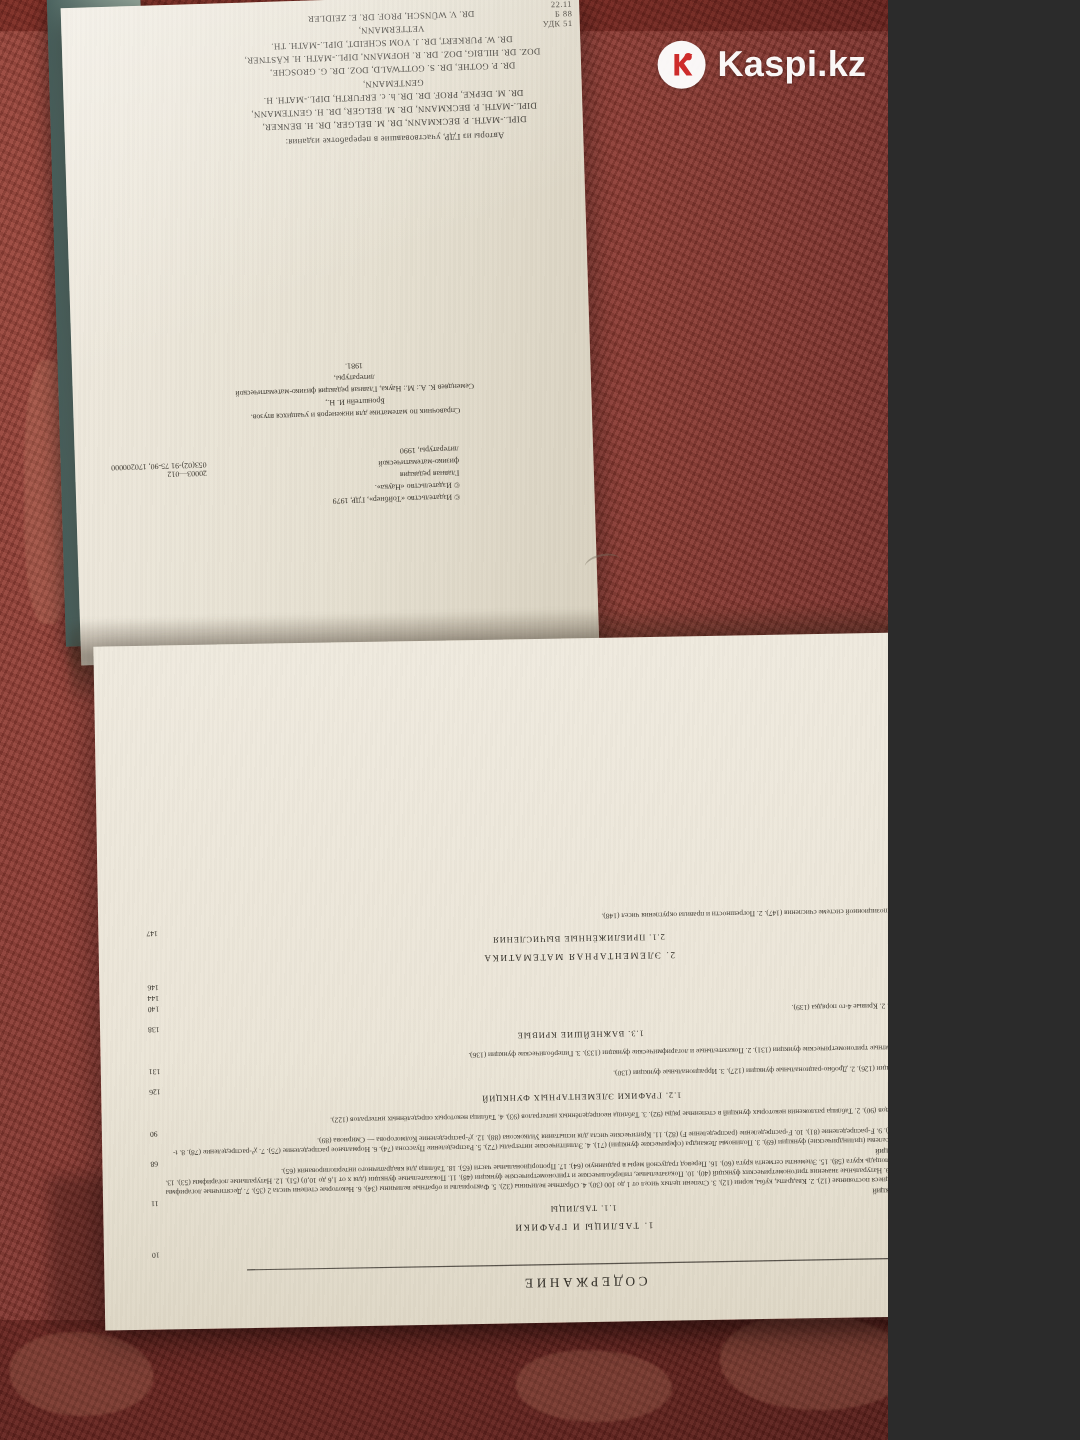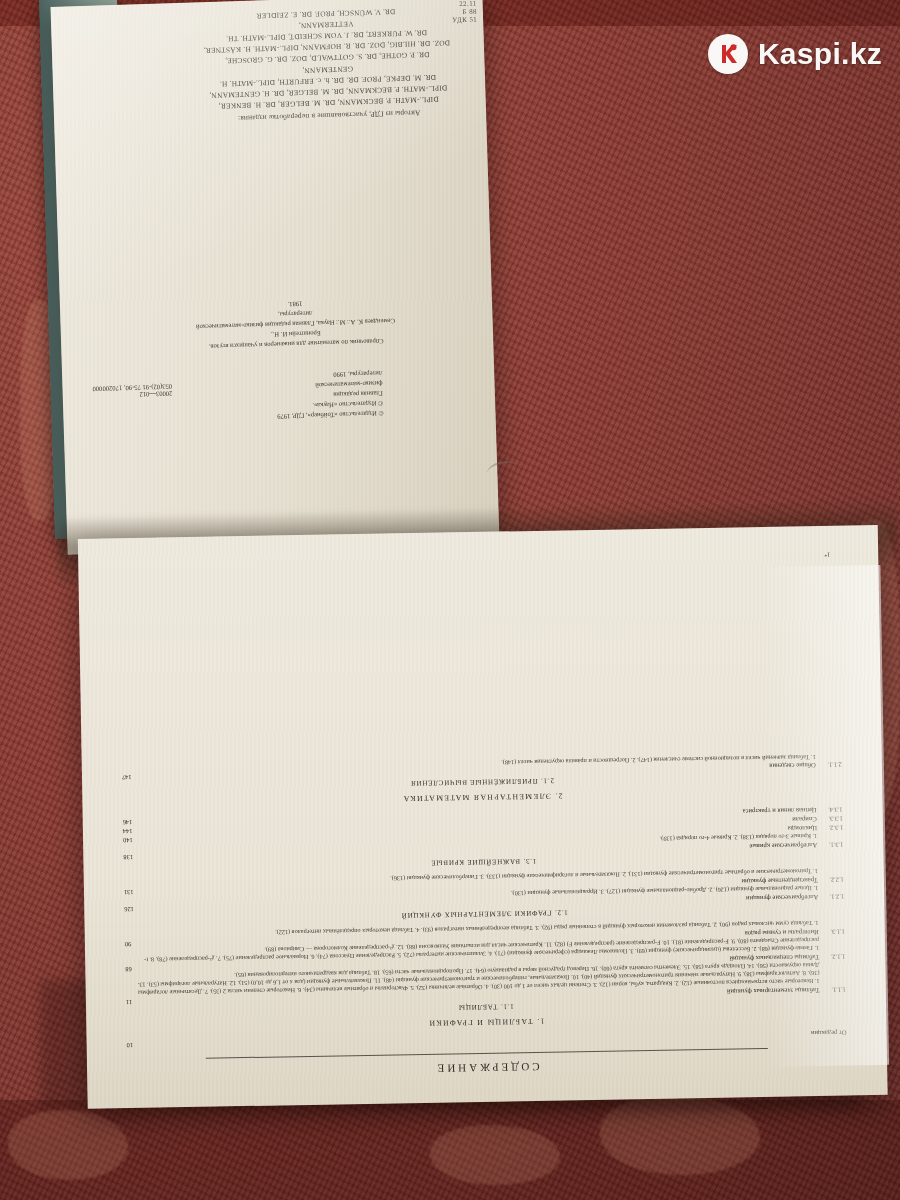--- a/index.html
+++ b/index.html
@@ -2,21 +2,21 @@
 <html><head>
 <meta charset="utf-8">
 <style>
   html, body {
     margin: 0;
     padding: 0;
     background: #2b2b2b;
   }
   #scene {
     position: relative;
-    width: 900px;
+    width: 740px;
     height: 1200px;
     overflow: hidden;
     font-family: "Liberation Serif", serif;
     background: #8b3a34;
   }
 
   
   .carpet {
     position: absolute;
     inset: 0;

